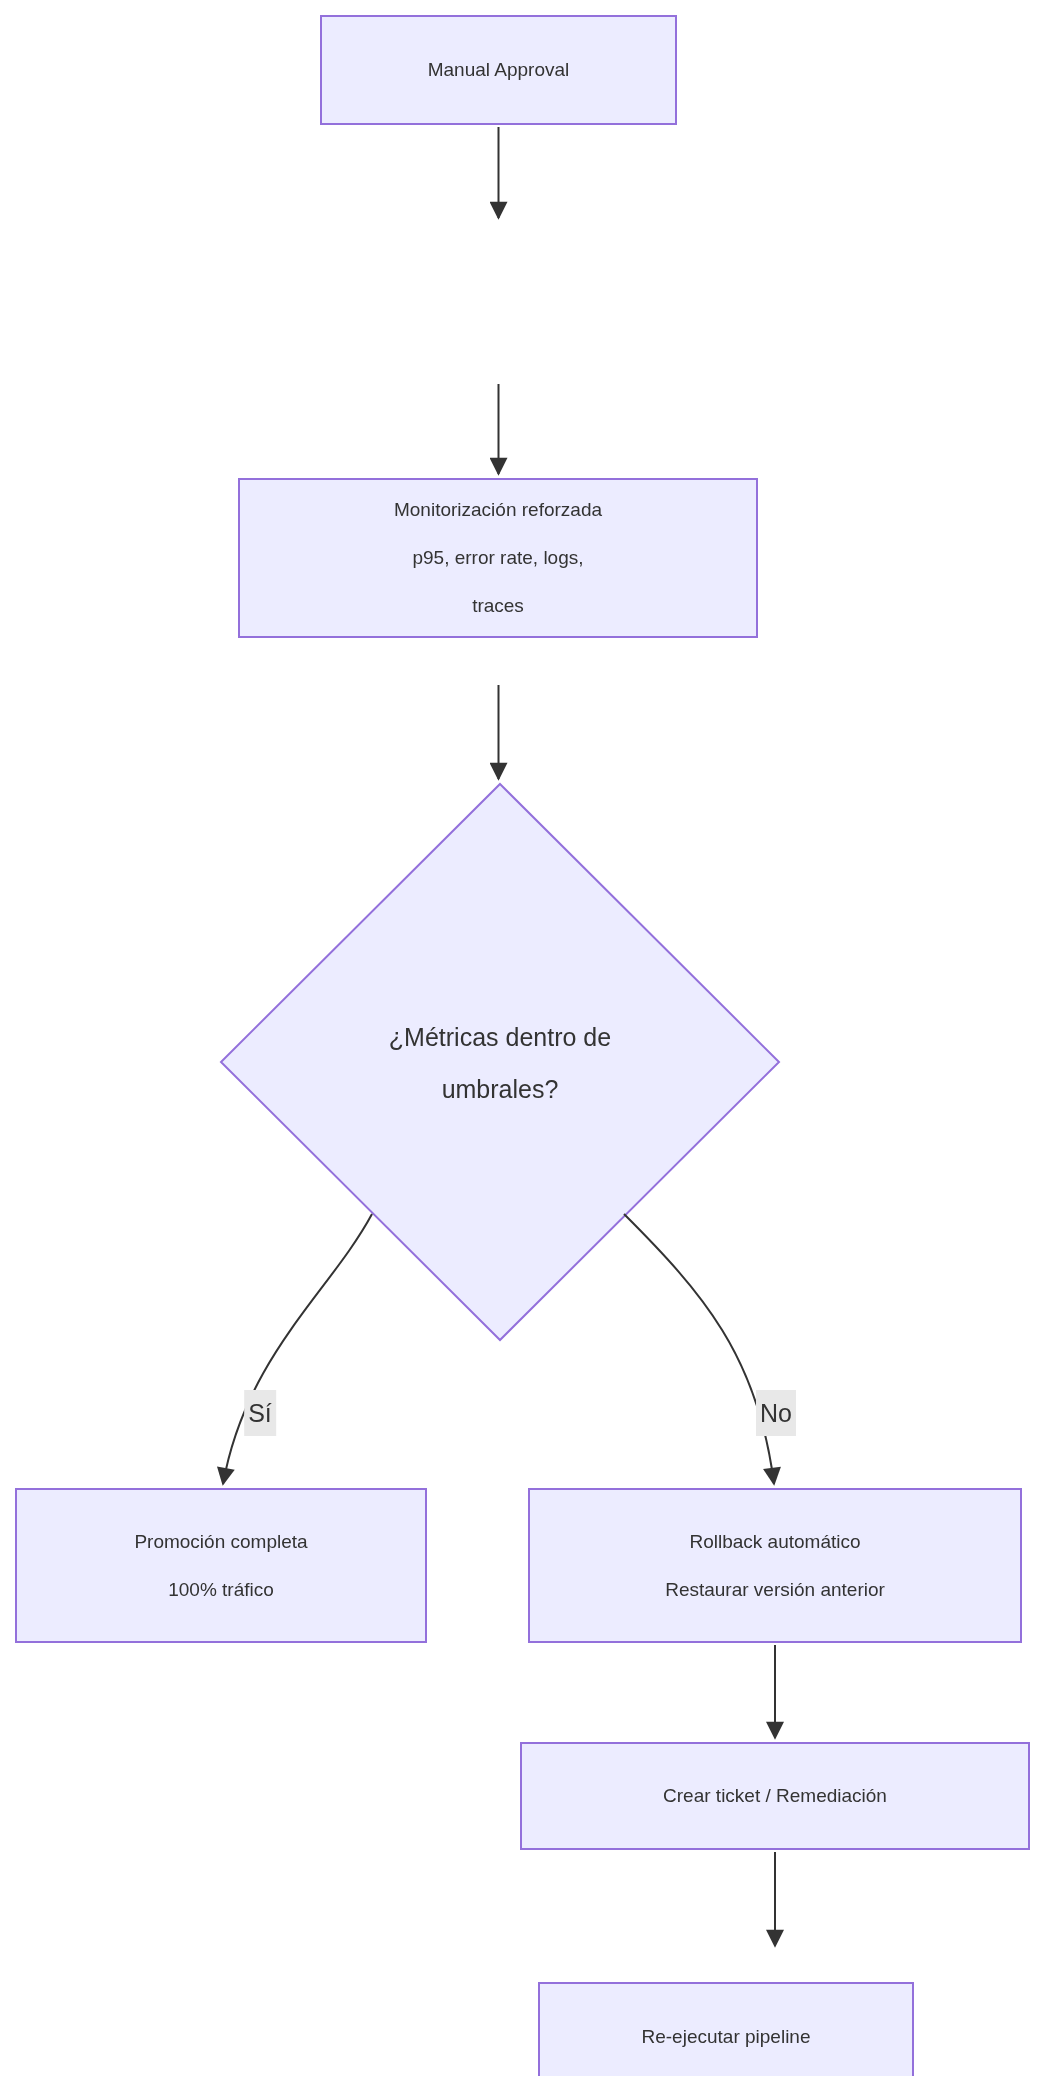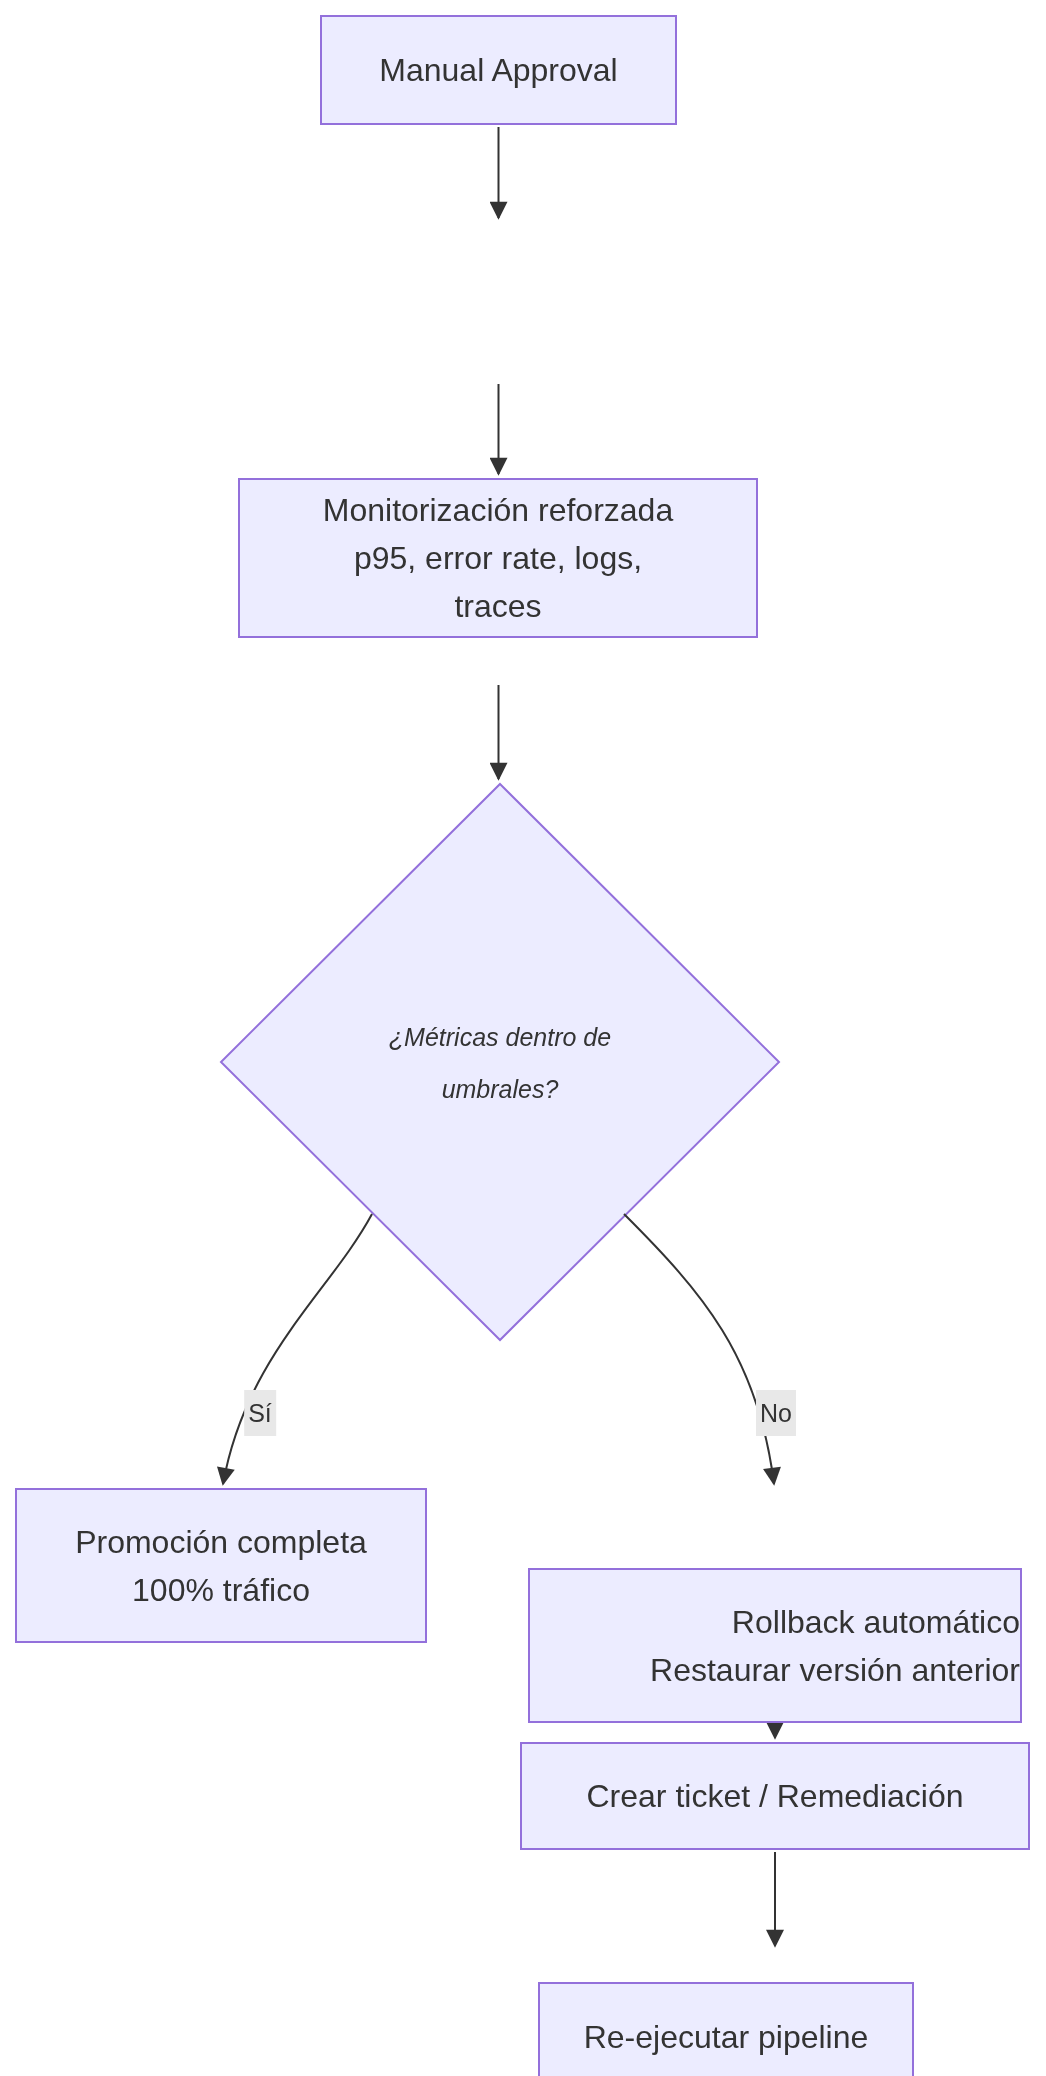--- a/index.html
+++ b/index.html
@@ -16,27 +16,27 @@
     background:var(--background); overflow:hidden;
   }
   .edges{position:absolute; left:0; top:0; width:1046px; height:2076px;}
   .edge{stroke:var(--arrow); stroke-width:2px; fill:none;}
   .arrowhead{fill:var(--arrow);}
   .diamond{fill:var(--node-fill); stroke:var(--node-border); stroke-width:2px;}
   .node{
     position:absolute; display:flex; flex-direction:column;
     align-items:center; justify-content:center; text-align:center;
     background:var(--node-fill); border:2px solid var(--node-border);
-    color:var(--text); font-size:32px; line-height:48px;
+    color:var(--text); font-size:19px; line-height:48px;
   }
   .decision-text{
     position:absolute; display:flex; flex-direction:column;
     align-items:center; justify-content:center; text-align:center;
     color:var(--text); font-size:25px; line-height:52px;
-    background:transparent; border:none;font-style:italic;
+    background:transparent; border:none;
   }
   .edge-label{
     position:absolute; transform:translate(-50%,-50%);
     background:var(--edge-label-bg); color:var(--text);
     font-size:25px; line-height:40px; padding:3px 4px;
     text-align:center; white-space:nowrap;
   }
 </style>
 </head>
 <body>
@@ -79,21 +79,21 @@
 
   <span class="edge-label" style="left:221px; top:1413px;margin-left:39px;">Sí</span>
 
   <span class="edge-label" style="left:776px; top:1413px;">No</span>
 
   <div class="node" style="left:15px; top:1488px; width:412px; height:155px;">
     <span>Promoción completa</span>
     <span>100% tráfico</span>
   </div>
 
-  <div class="node" style="left:528px; top:1568px; width:494px; height:155px;align-items:flex-end;">
+  <div class="node" style="left:528px; top:1488px; width:494px; height:155px;">
     <span>Rollback automático</span>
     <span>Restaurar versión anterior</span>
   </div>
 
   <div class="node" style="left:520px; top:1742px; width:510px; height:108px;">
     <span>Crear ticket / Remediación</span>
   </div>
 
   <div class="node" style="left:538px; top:1950px; width:376px; height:110px;margin-top:32px;">
     <span>Re-ejecutar pipeline</span>

